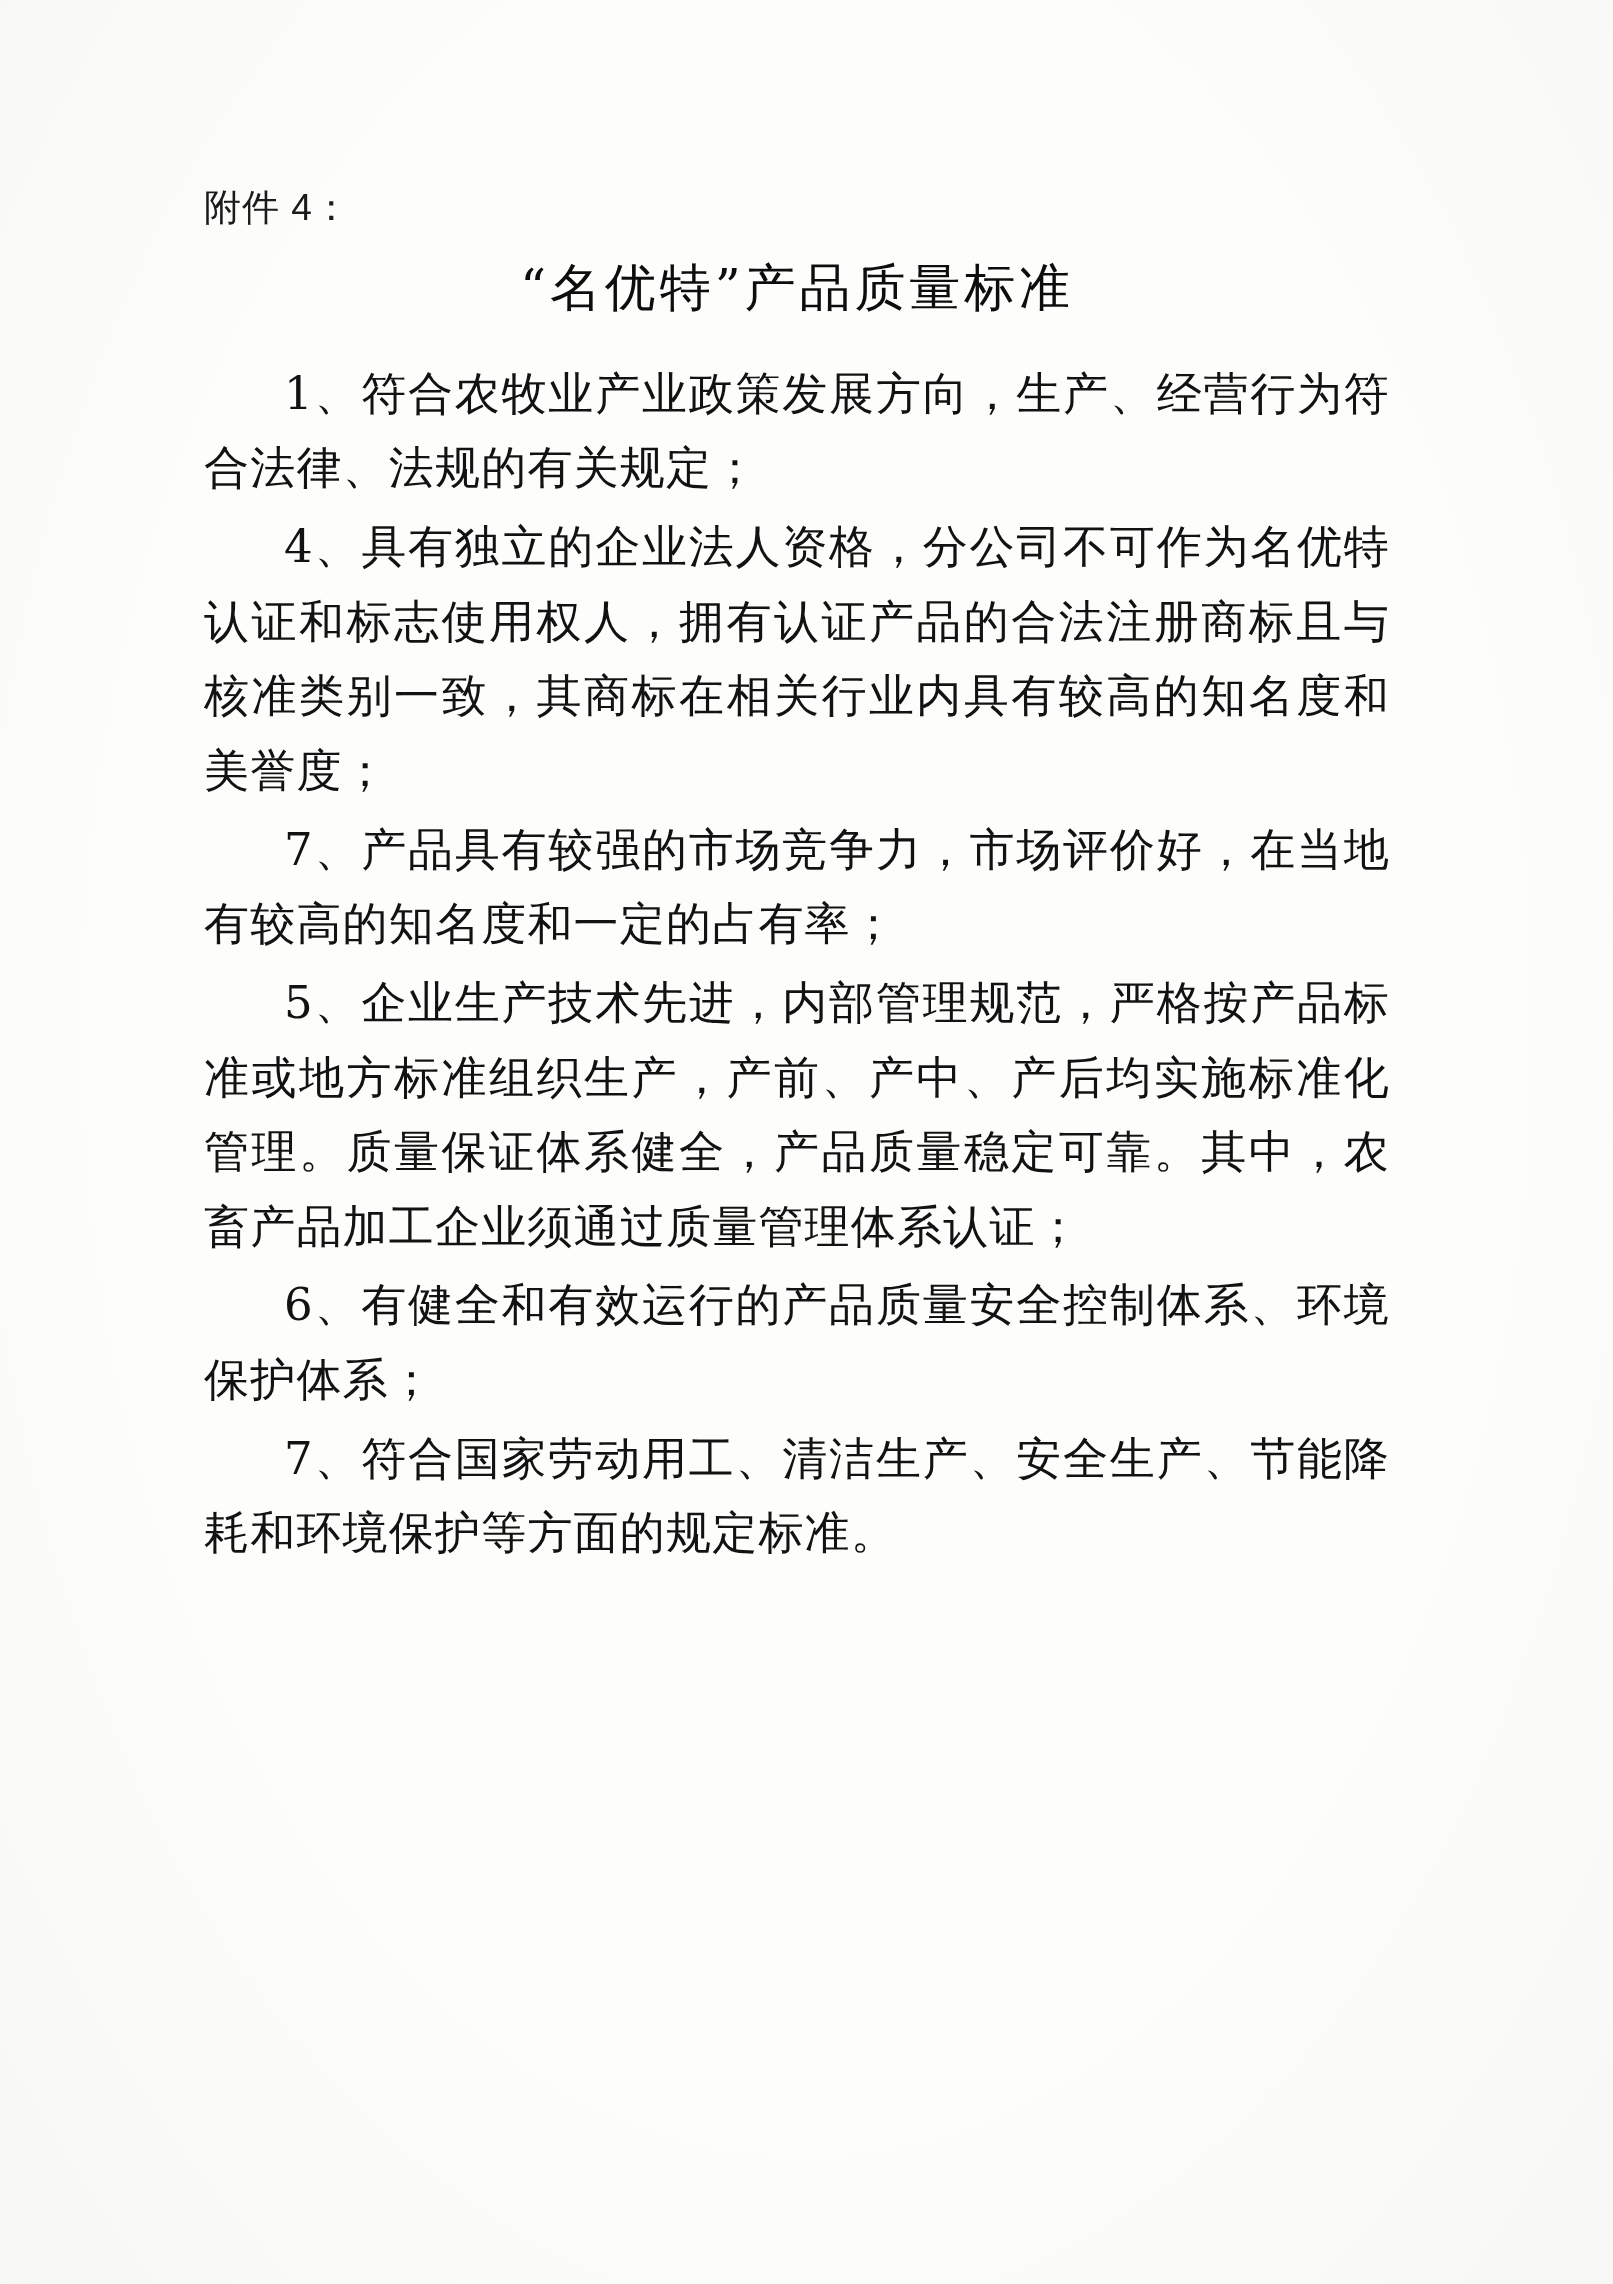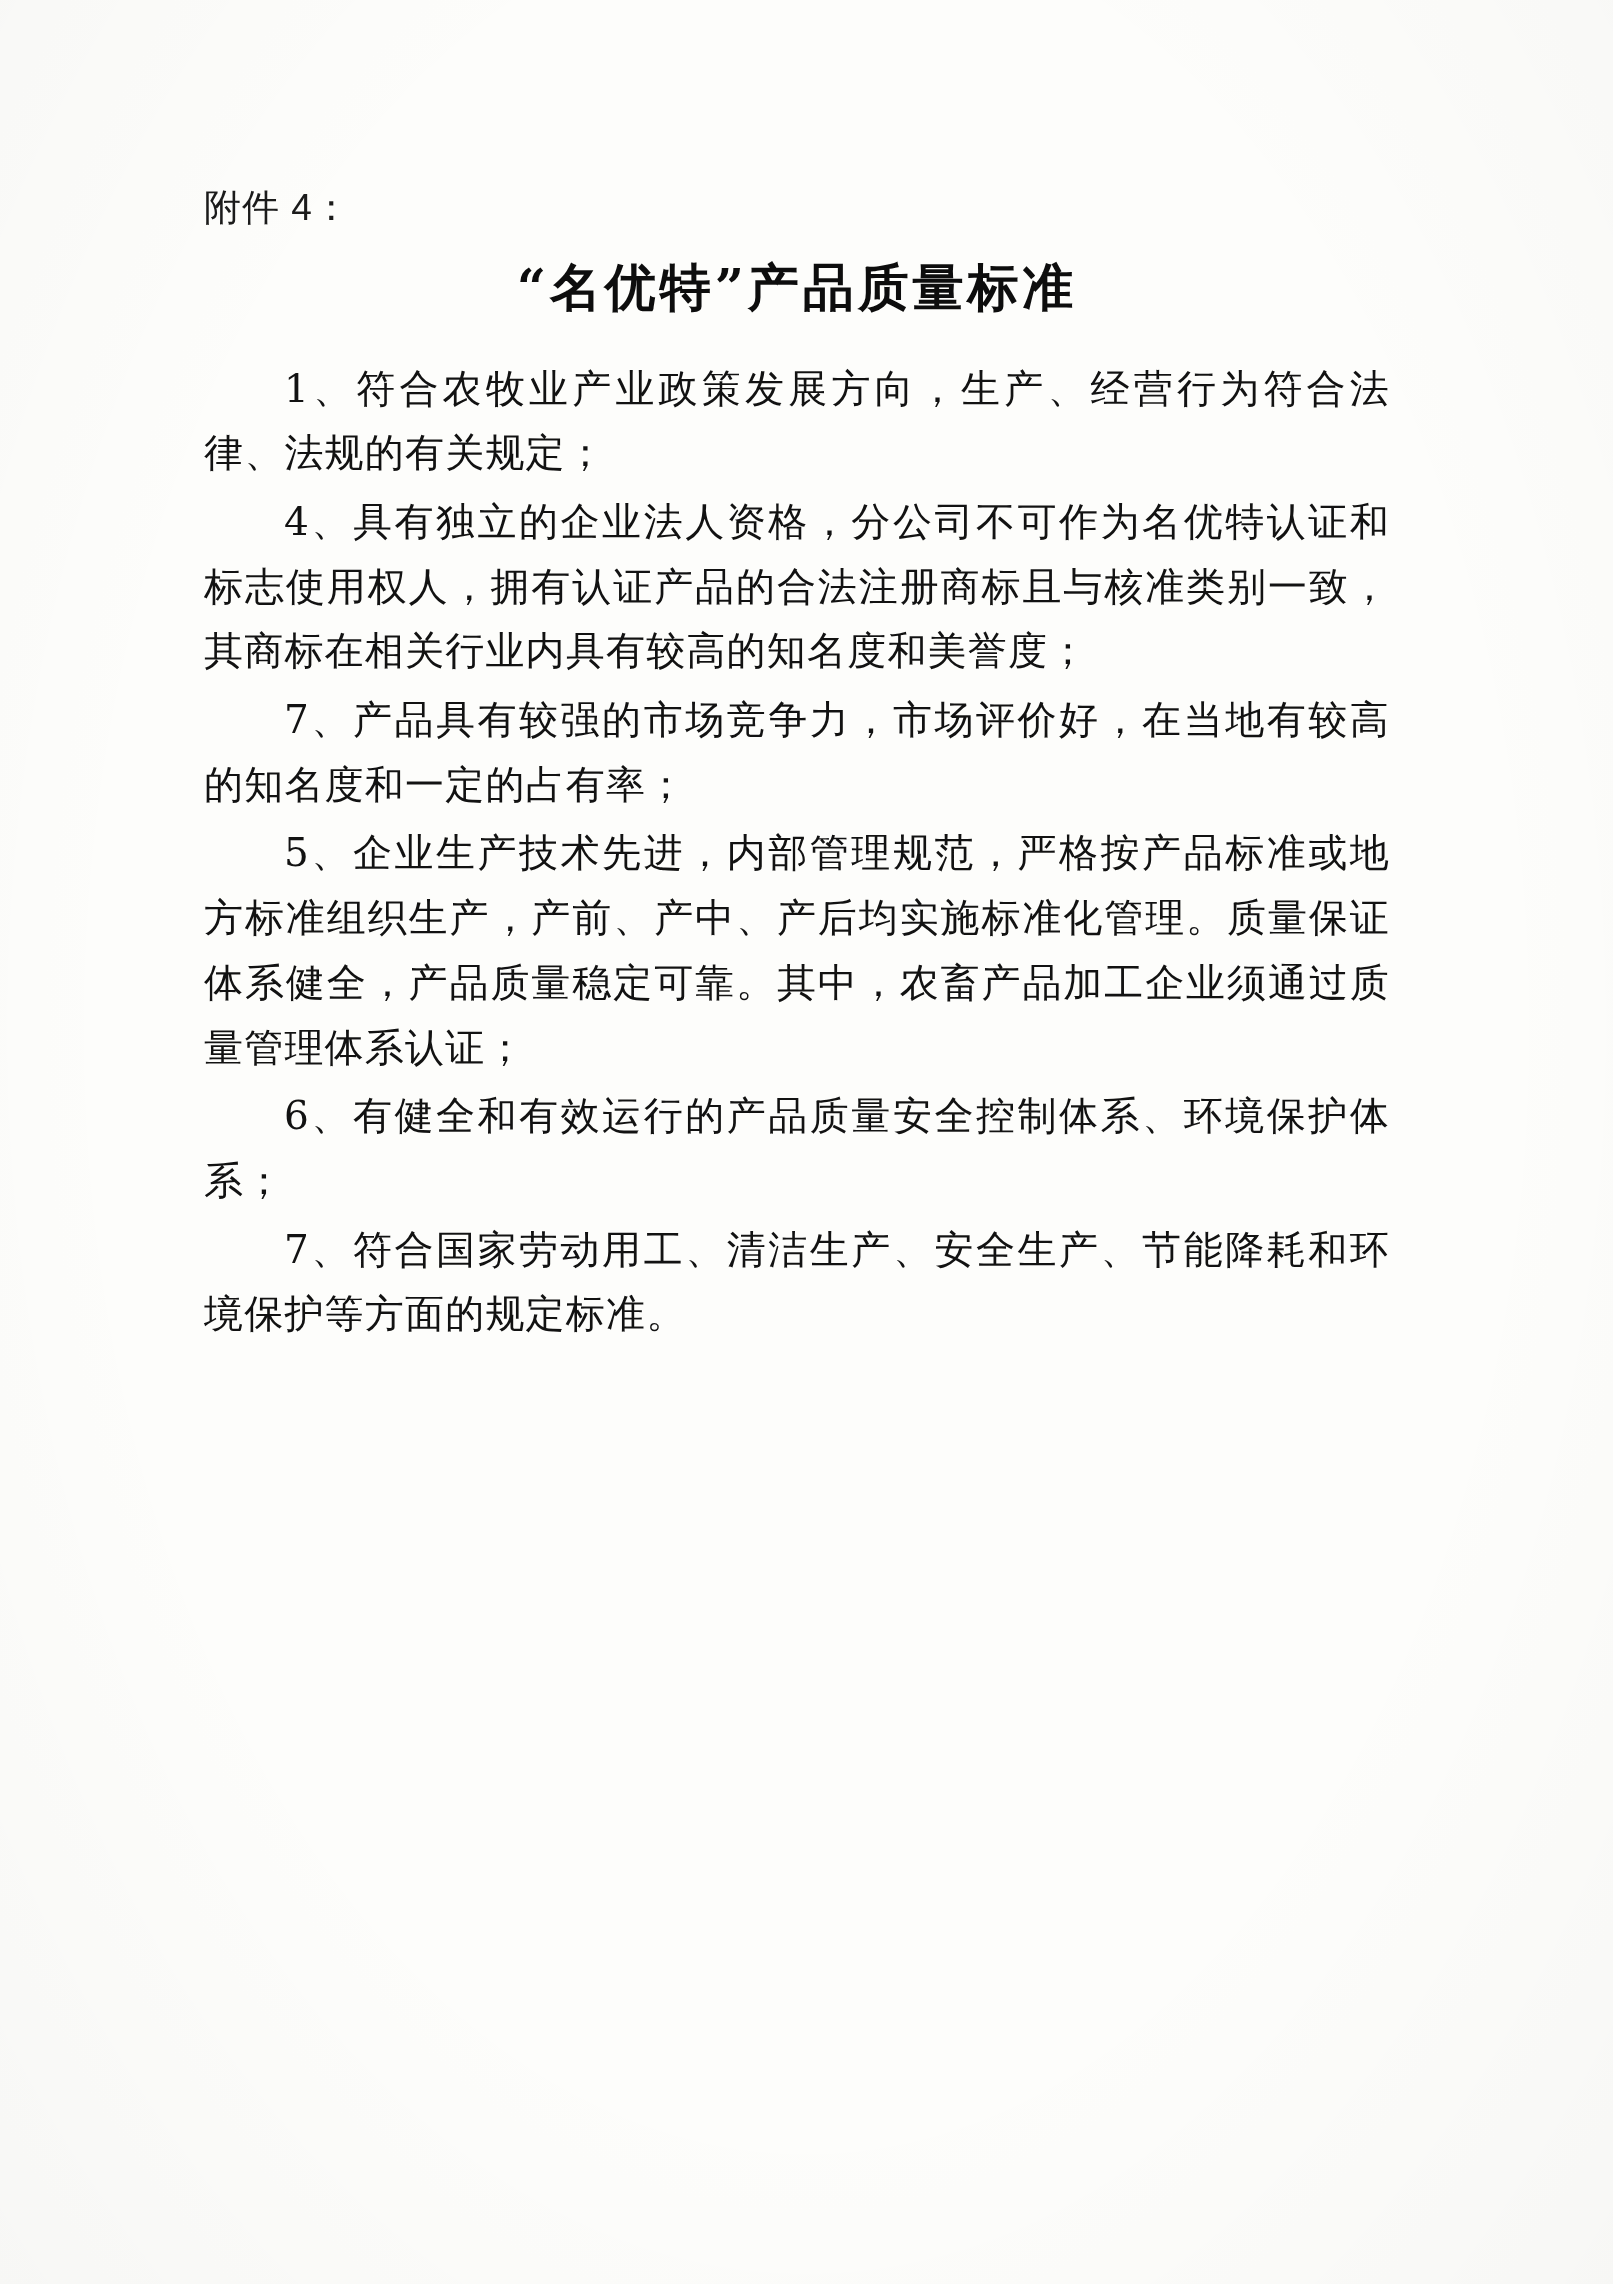--- a/index.html
+++ b/index.html
@@ -33,36 +33,36 @@
   .attachment-label {
     font-family: Liberation Sans, sans-serif;
     font-size: 37px;
     color: #1b1b1b;
     letter-spacing: 1px;
     margin: 0 0 25.5px 0;
     line-height: 1.2;
   }
   .doc-title {
     font-family: "DejaVu Serif", "Liberation Serif", serif;
-    font-weight: bold;
+    font-weight: normal;
     font-size: 51px;
     text-align: center;
     color: #0d0d0d;
     letter-spacing: 3.9px;
     margin: 0 0 37px 0;
     line-height: 1.25;
   }
   .clauses {
     margin: 0;
     padding: 0;
     list-style: none;
   }
   .clause {
     font-family: "DejaVu Serif", "Liberation Serif", serif;
-    font-size: 39px;
+    font-size: 45px;
     line-height: 1.66;
     color: #121212;
     text-align: justify;
     text-justify: inter-ideograph;
     text-indent: 80px;
     margin: 0 0 3.9px 0;
     letter-spacing: 1.2px;
   }
 </style>
 </head>

